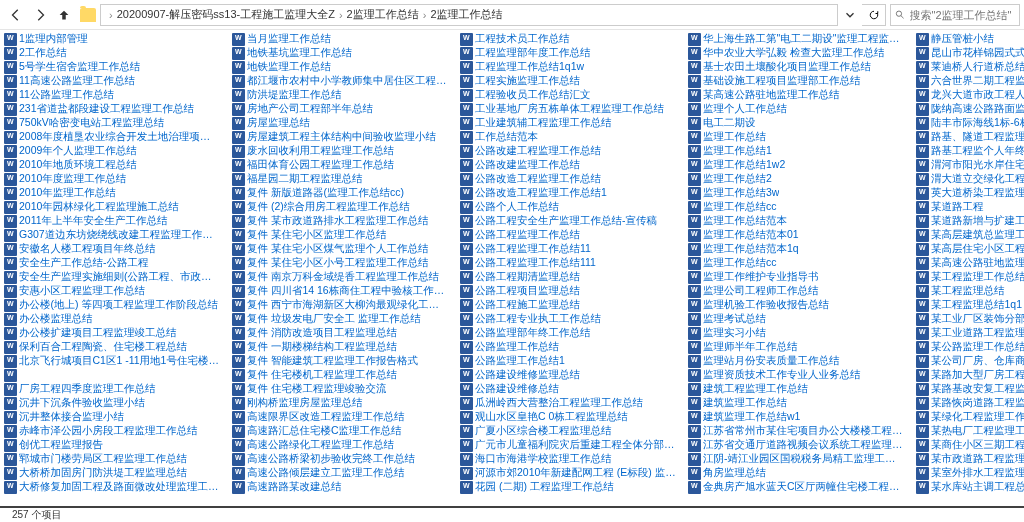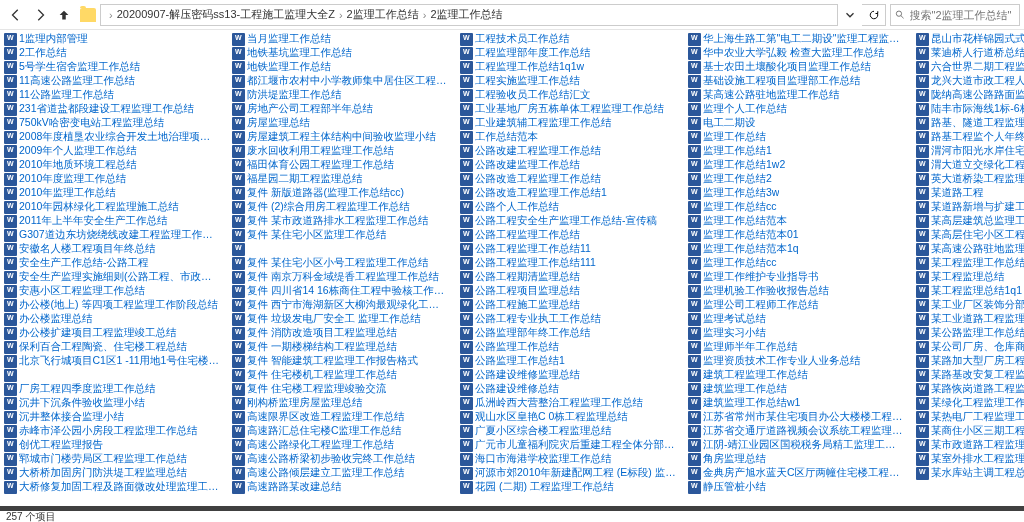--- a/index.html
+++ b/index.html
@@ -16,21 +16,21 @@
     .refresh-btn svg { width: 12px; height: 12px; }
     .search-box { width: 130px; height: 22px; border: 1px solid #ccc; margin-left: 4px; display: flex; align-items: center; padding: 0 4px; }
     .search-box input { border: none; outline: none; font-size: 11px; width: 100%; }
     .search-box svg { width: 12px; height: 12px; margin-right: 4px; color: #666; }
     .content { height: 476px; overflow: auto; padding: 2px; }
     .file-grid { display: flex; flex-direction: column; flex-wrap: wrap; height: 470px; align-content: flex-start; column-gap: 8px; }
     .file-item { display: flex; align-items: center; height: 14px; padding: 0 2px; cursor: pointer; width: 220px; overflow: hidden; white-space: nowrap; }
     .file-icon { width: 13px; height: 13px; flex-shrink: 0; margin-right: 2px; background: #2b579a; border-radius: 1px; position: relative; }
     .file-icon::after { content: 'W'; position: absolute; color: #fff; font-size: 7px; font-weight: bold; left: 3px; top: 1px; }
     .file-label { font-size: 10.5px; color: #0066cc; overflow: hidden; text-overflow: ellipsis; white-space: nowrap; }
-    .status-bar { height: 16px; border-top: 5px solid #404040; padding: 0 6px; font-size: 10px; color: #333; display: flex; align-items: center; }
+    .status-bar { height: 16px; border-top: 2px solid #404040; padding: 0 12px; font-size: 10px; color: #333; display: flex; align-items: center; }
   </style>
 </head>
 <body>
 
 <div class="toolbar">
   <div class="nav-btn">
       <svg viewBox="0 0 16 16">
         <path d="M10 2L4 8l6 6" fill="none" stroke="currentColor" stroke-width="1.5"></path>
       </svg>
     </div>
@@ -260,20 +260,21 @@
       <div class="file-item">
         <div class="file-icon"></div>
         <span class="file-label">复件 某市政道路排水工程监理工作总结</span>
       </div>
       <div class="file-item">
         <div class="file-icon"></div>
         <span class="file-label">复件 某住宅小区监理工作总结</span>
       </div>
       <div class="file-item">
         <div class="file-icon"></div>
+        <span class="file-label">复件 某住宅小区煤气监理个人工作总结</span>
       </div>
       <div class="file-item">
         <div class="file-icon"></div>
         <span class="file-label">复件 某住宅小区小号工程监理工作总结</span>
       </div>
       <div class="file-item">
         <div class="file-icon"></div>
         <span class="file-label">复件 南京万科金域缇香工程监理工作总结</span>
       </div>
       <div class="file-item">
@@ -535,37 +536,41 @@
       <div class="file-item">
         <div class="file-icon"></div>
         <span class="file-label">监理工作总结cc</span>
       </div>
       <div class="file-item">
         <div class="file-icon"></div>
         <span class="file-label">监理工作维护专业指导书</span>
       </div>
       <div class="file-item">
         <div class="file-icon"></div>
+        <span class="file-label">监理公司工程师工作总结</span>
+      </div>
+      <div class="file-item">
+        <div class="file-icon"></div>
         <span class="file-label">监理机验工作验收报告总结</span>
       </div>
       <div class="file-item">
         <div class="file-icon"></div>
-        <span class="file-label">监理公司工程师工作总结</span>
-      </div>
-      <div class="file-item">
-        <div class="file-icon"></div>
         <span class="file-label">监理考试总结</span>
       </div>
       <div class="file-item">
         <div class="file-icon"></div>
         <span class="file-label">监理实习小结 </span>
       </div>
       <div class="file-item">
         <div class="file-icon"></div>
         <span class="file-label">监理师半年工作总结</span>
+      </div>
+      <div class="file-item">
+        <div class="file-icon"></div>
+        <span class="file-label">监理站月份安表质量工作总结</span>
       </div>
       <div class="file-item">
         <div class="file-icon"></div>
         <span class="file-label">监理资质技术工作专业人业务总结</span>
       </div>
       <div class="file-item">
         <div class="file-icon"></div>
         <span class="file-label">建筑工程监理工作总结</span>
       </div>
       <div class="file-item">

